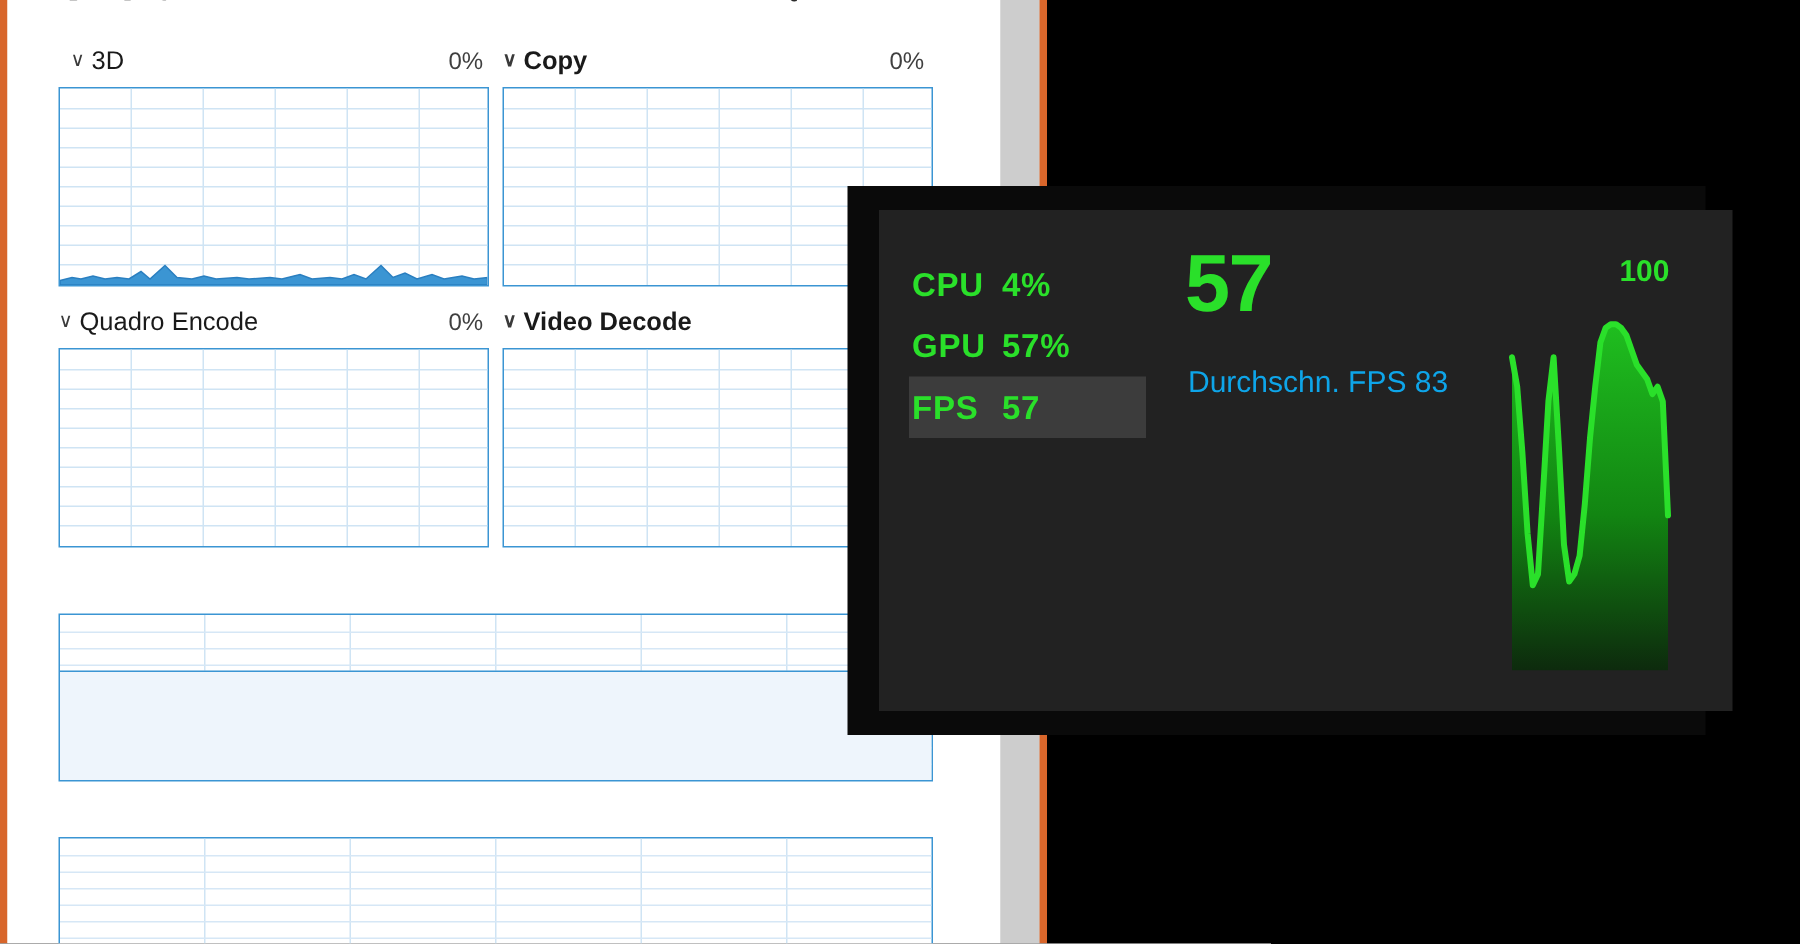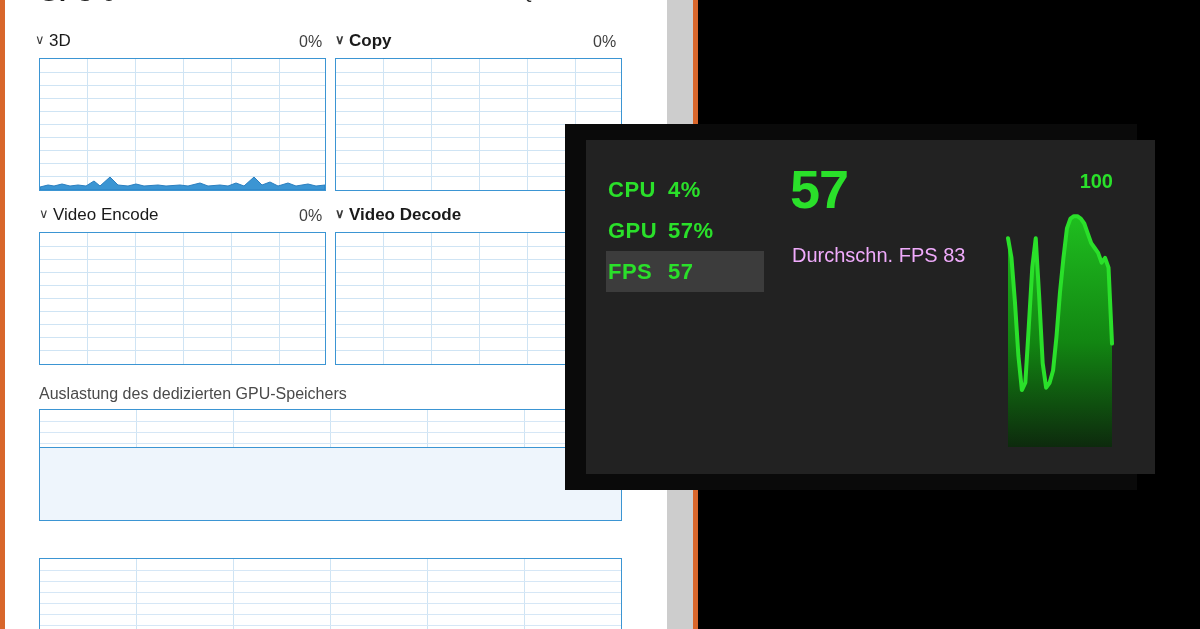--- a/index.html
+++ b/index.html
@@ -186,21 +186,21 @@
     font-size:54px;
     font-weight:bold;
     color:#2ae02a;
     letter-spacing:-1px;
     line-height:1;
   }
   #fps-avg {
     position:absolute;
     left:206px; top:104px;
     font-size:20px;
-    color:#f0abfc;
+    color:#0ea5e9;
     white-space:nowrap;
   }
   #time-label {
     position:absolute;
     left:204px; bottom:21px;
     font-size:19px;
     font-weight:bold;
     color:#1f7a1f;
     letter-spacing:0.5px;
     white-space:nowrap;
@@ -238,21 +238,21 @@
 
   <div id="tm-left-border"></div>
 
   <div id="tm-content">
 
     <div id="tm-header">
       <div id="tm-header-title">GPU 0</div>
       <div id="tm-header-device">NVIDIA Quadro P600</div>
     </div>
 
-    <div class="sec-head" style="left:30px; top:31px;">
+    <div class="sec-head" style="left:42px; top:31px;">
       <span class="chev">∨</span><span>3D</span>
     </div>
     <div class="sec-pct" style="left:294px; top:33px;">0%</div>
 
     <div class="sec-head" style="left:330px; top:31px;font-weight:bold;">
       <span class="chev">∨</span><span>Copy</span>
     </div>
     <div class="sec-pct" style="left:588px; top:33px;">0%</div>
 
     <div class="graph" style="left:34px; top:58px; width:287px; height:133px;">
@@ -290,21 +290,21 @@
           <div class="grid-h" style="top:52px;"></div>
         <div class="grid-h" style="top:65px;"></div>
           <div class="grid-h" style="top:78px;"></div>
         <div class="grid-h" style="top:91px;"></div>
           <div class="grid-h" style="top:104px;"></div>
         <div class="grid-h" style="top:117px;"></div>
       </div>
     </div>
 
     <div class="sec-head" style="left:34px; top:205px;">
-      <span class="chev">∨</span><span>Video Encode</span>
+      <span class="chev">∨</span><span>Quadro Encode</span>
     </div>
     <div class="sec-pct" style="left:294px; top:207px;">0%</div>
 
     <div class="sec-head" style="left:330px; top:205px;font-weight:bold;">
       <span class="chev">∨</span><span>Video Decode</span>
     </div>
     <div class="sec-pct" style="left:588px; top:207px;"></div>
 
     <div class="graph" style="left:34px; top:232px; width:287px; height:133px;">
       <div class="grid">
@@ -337,21 +337,20 @@
         <div class="grid-h" style="top:39px;"></div>
           <div class="grid-h" style="top:52px;"></div>
         <div class="grid-h" style="top:65px;"></div>
           <div class="grid-h" style="top:78px;"></div>
         <div class="grid-h" style="top:91px;"></div>
           <div class="grid-h" style="top:104px;"></div>
         <div class="grid-h" style="top:117px;"></div>
       </div>
     </div>
 
-    <div class="label-row" style="left:34px; top:385px;">Auslastung des dedizierten GPU-Speichers</div>
     <div class="label-row-val" style="left:560px; top:385px;"></div>
 
     <div class="wgraph" style="left:34px; top:409px; width:583px; height:112px;">
       <div class="wgrid-v" style="left:96px;"></div>
         <div class="wgrid-v" style="left:193px;"></div>
       <div class="wgrid-v" style="left:290px;"></div>
         <div class="wgrid-v" style="left:387px;"></div>
       <div class="wgrid-v" style="left:484px;"></div>
       <div class="wgrid-h" style="top:11px;"></div>
         <div class="wgrid-h" style="top:22px;"></div>

